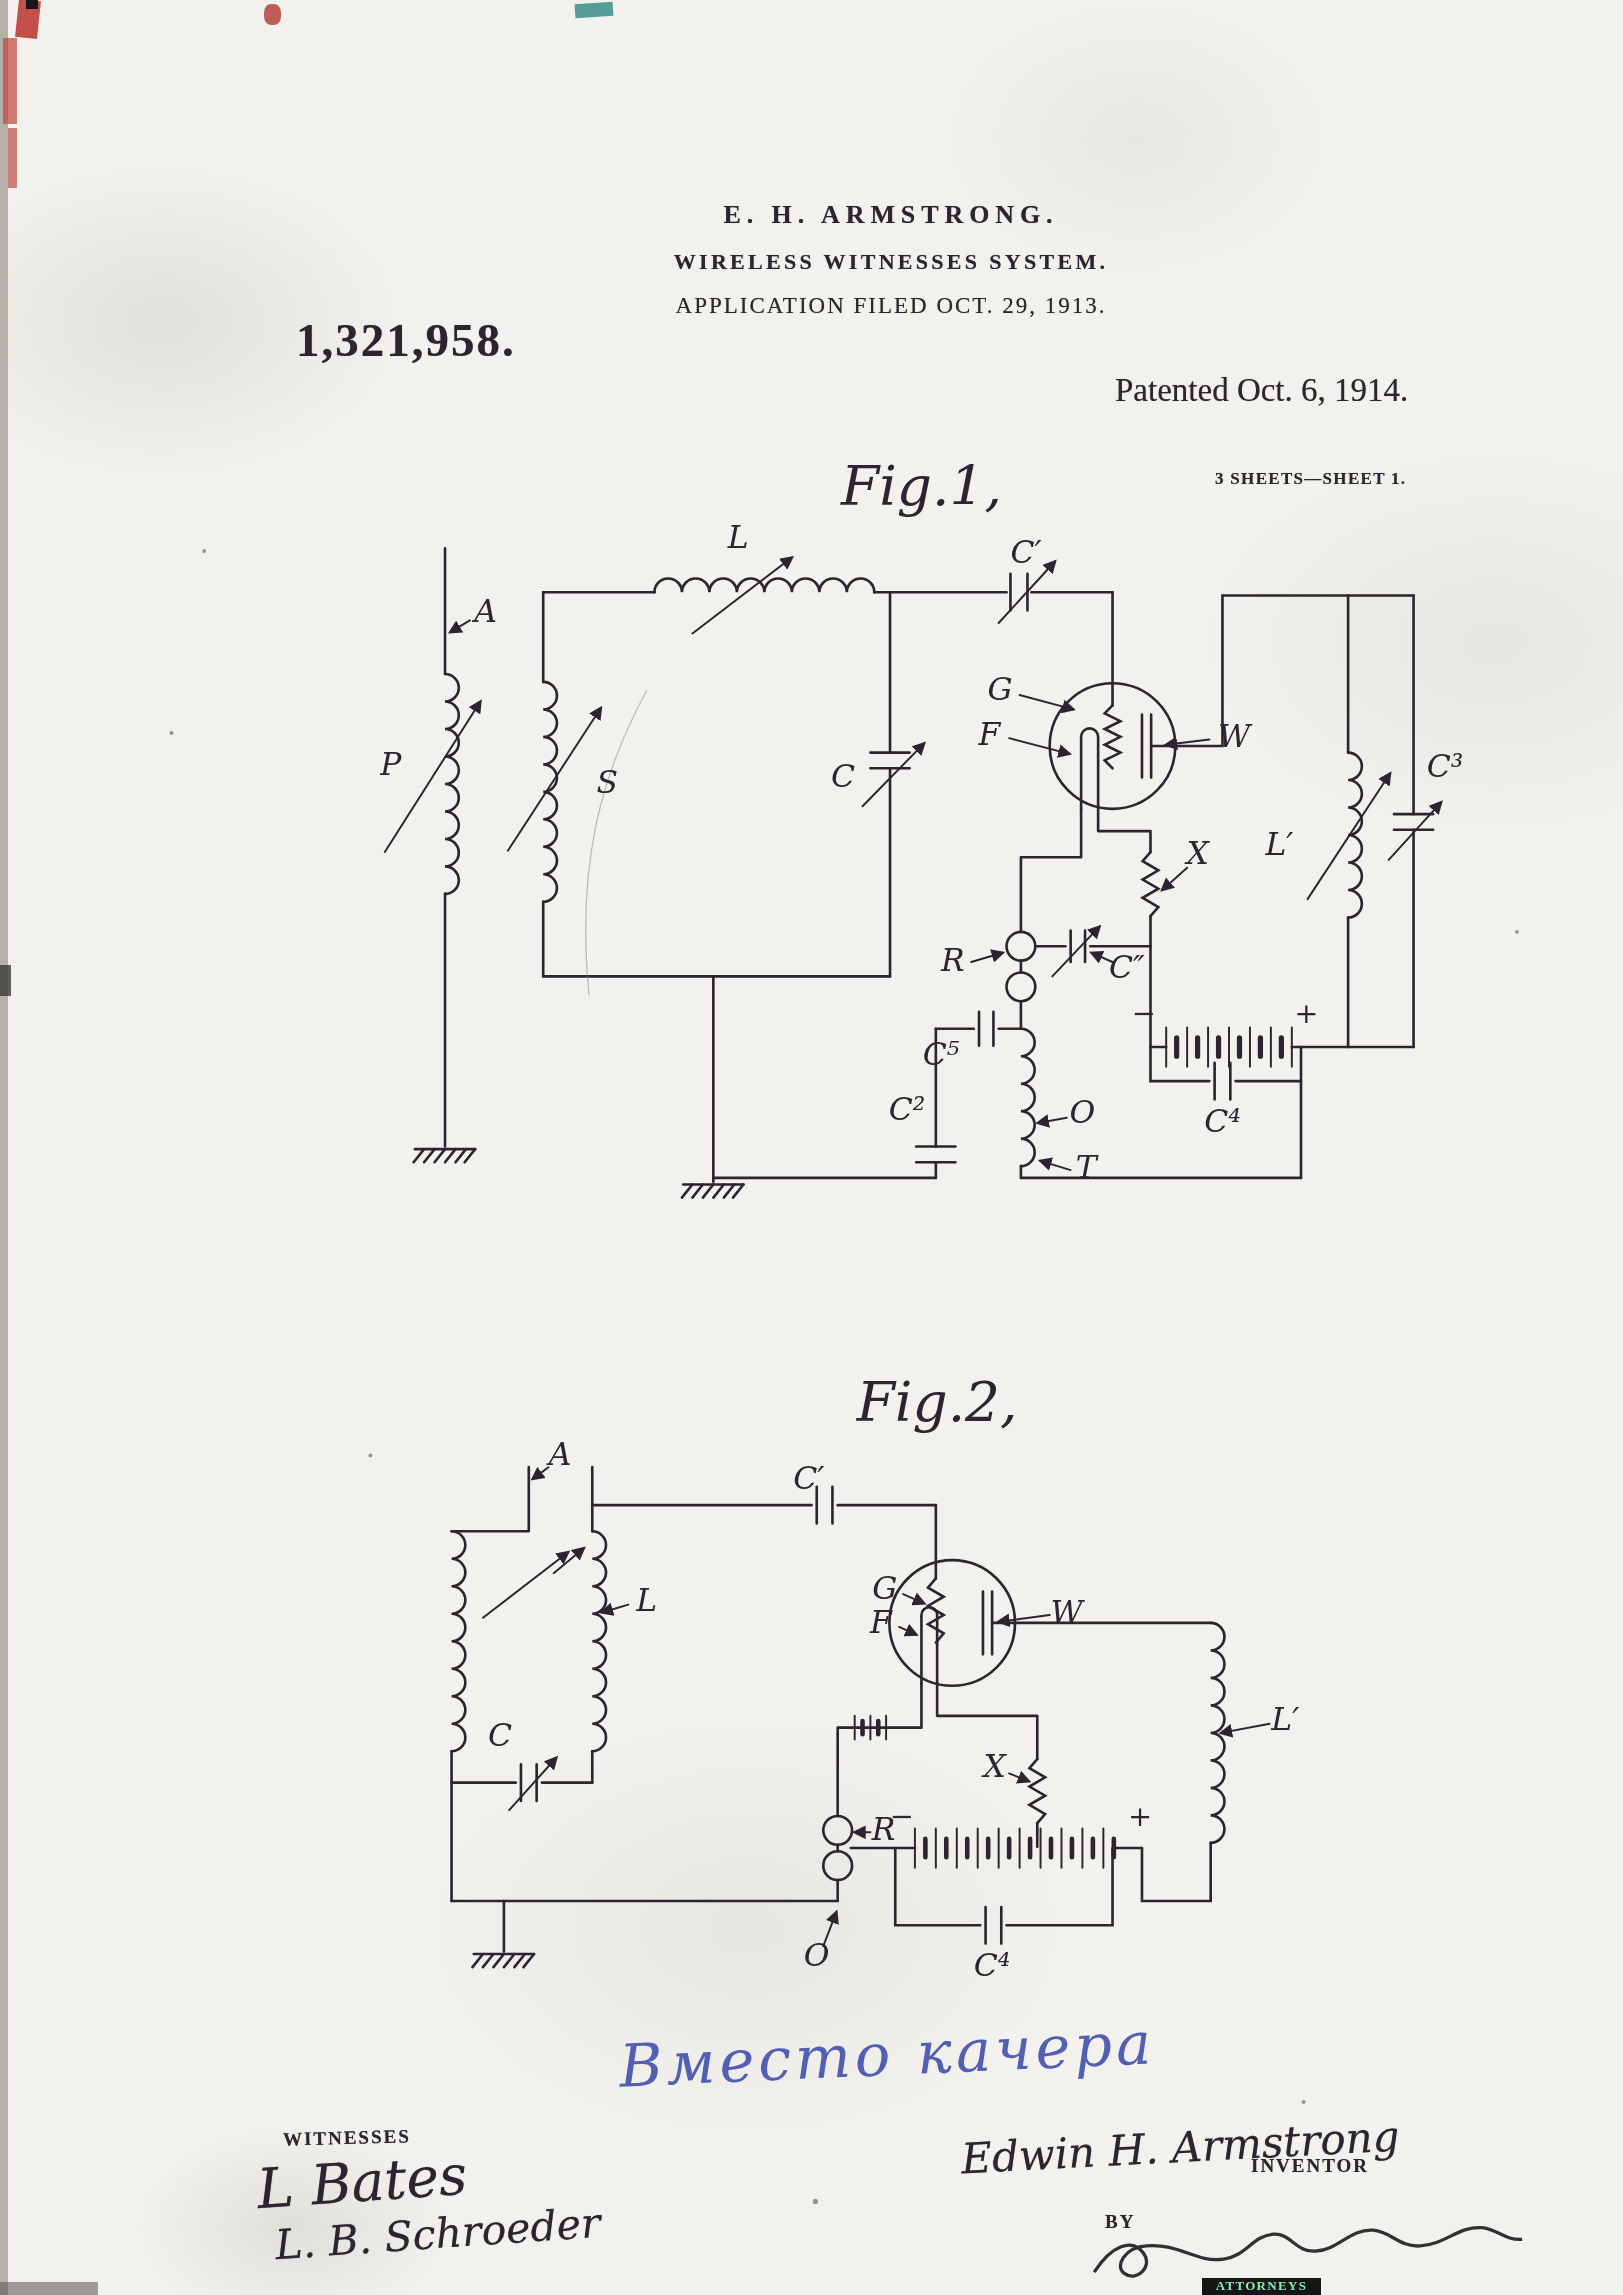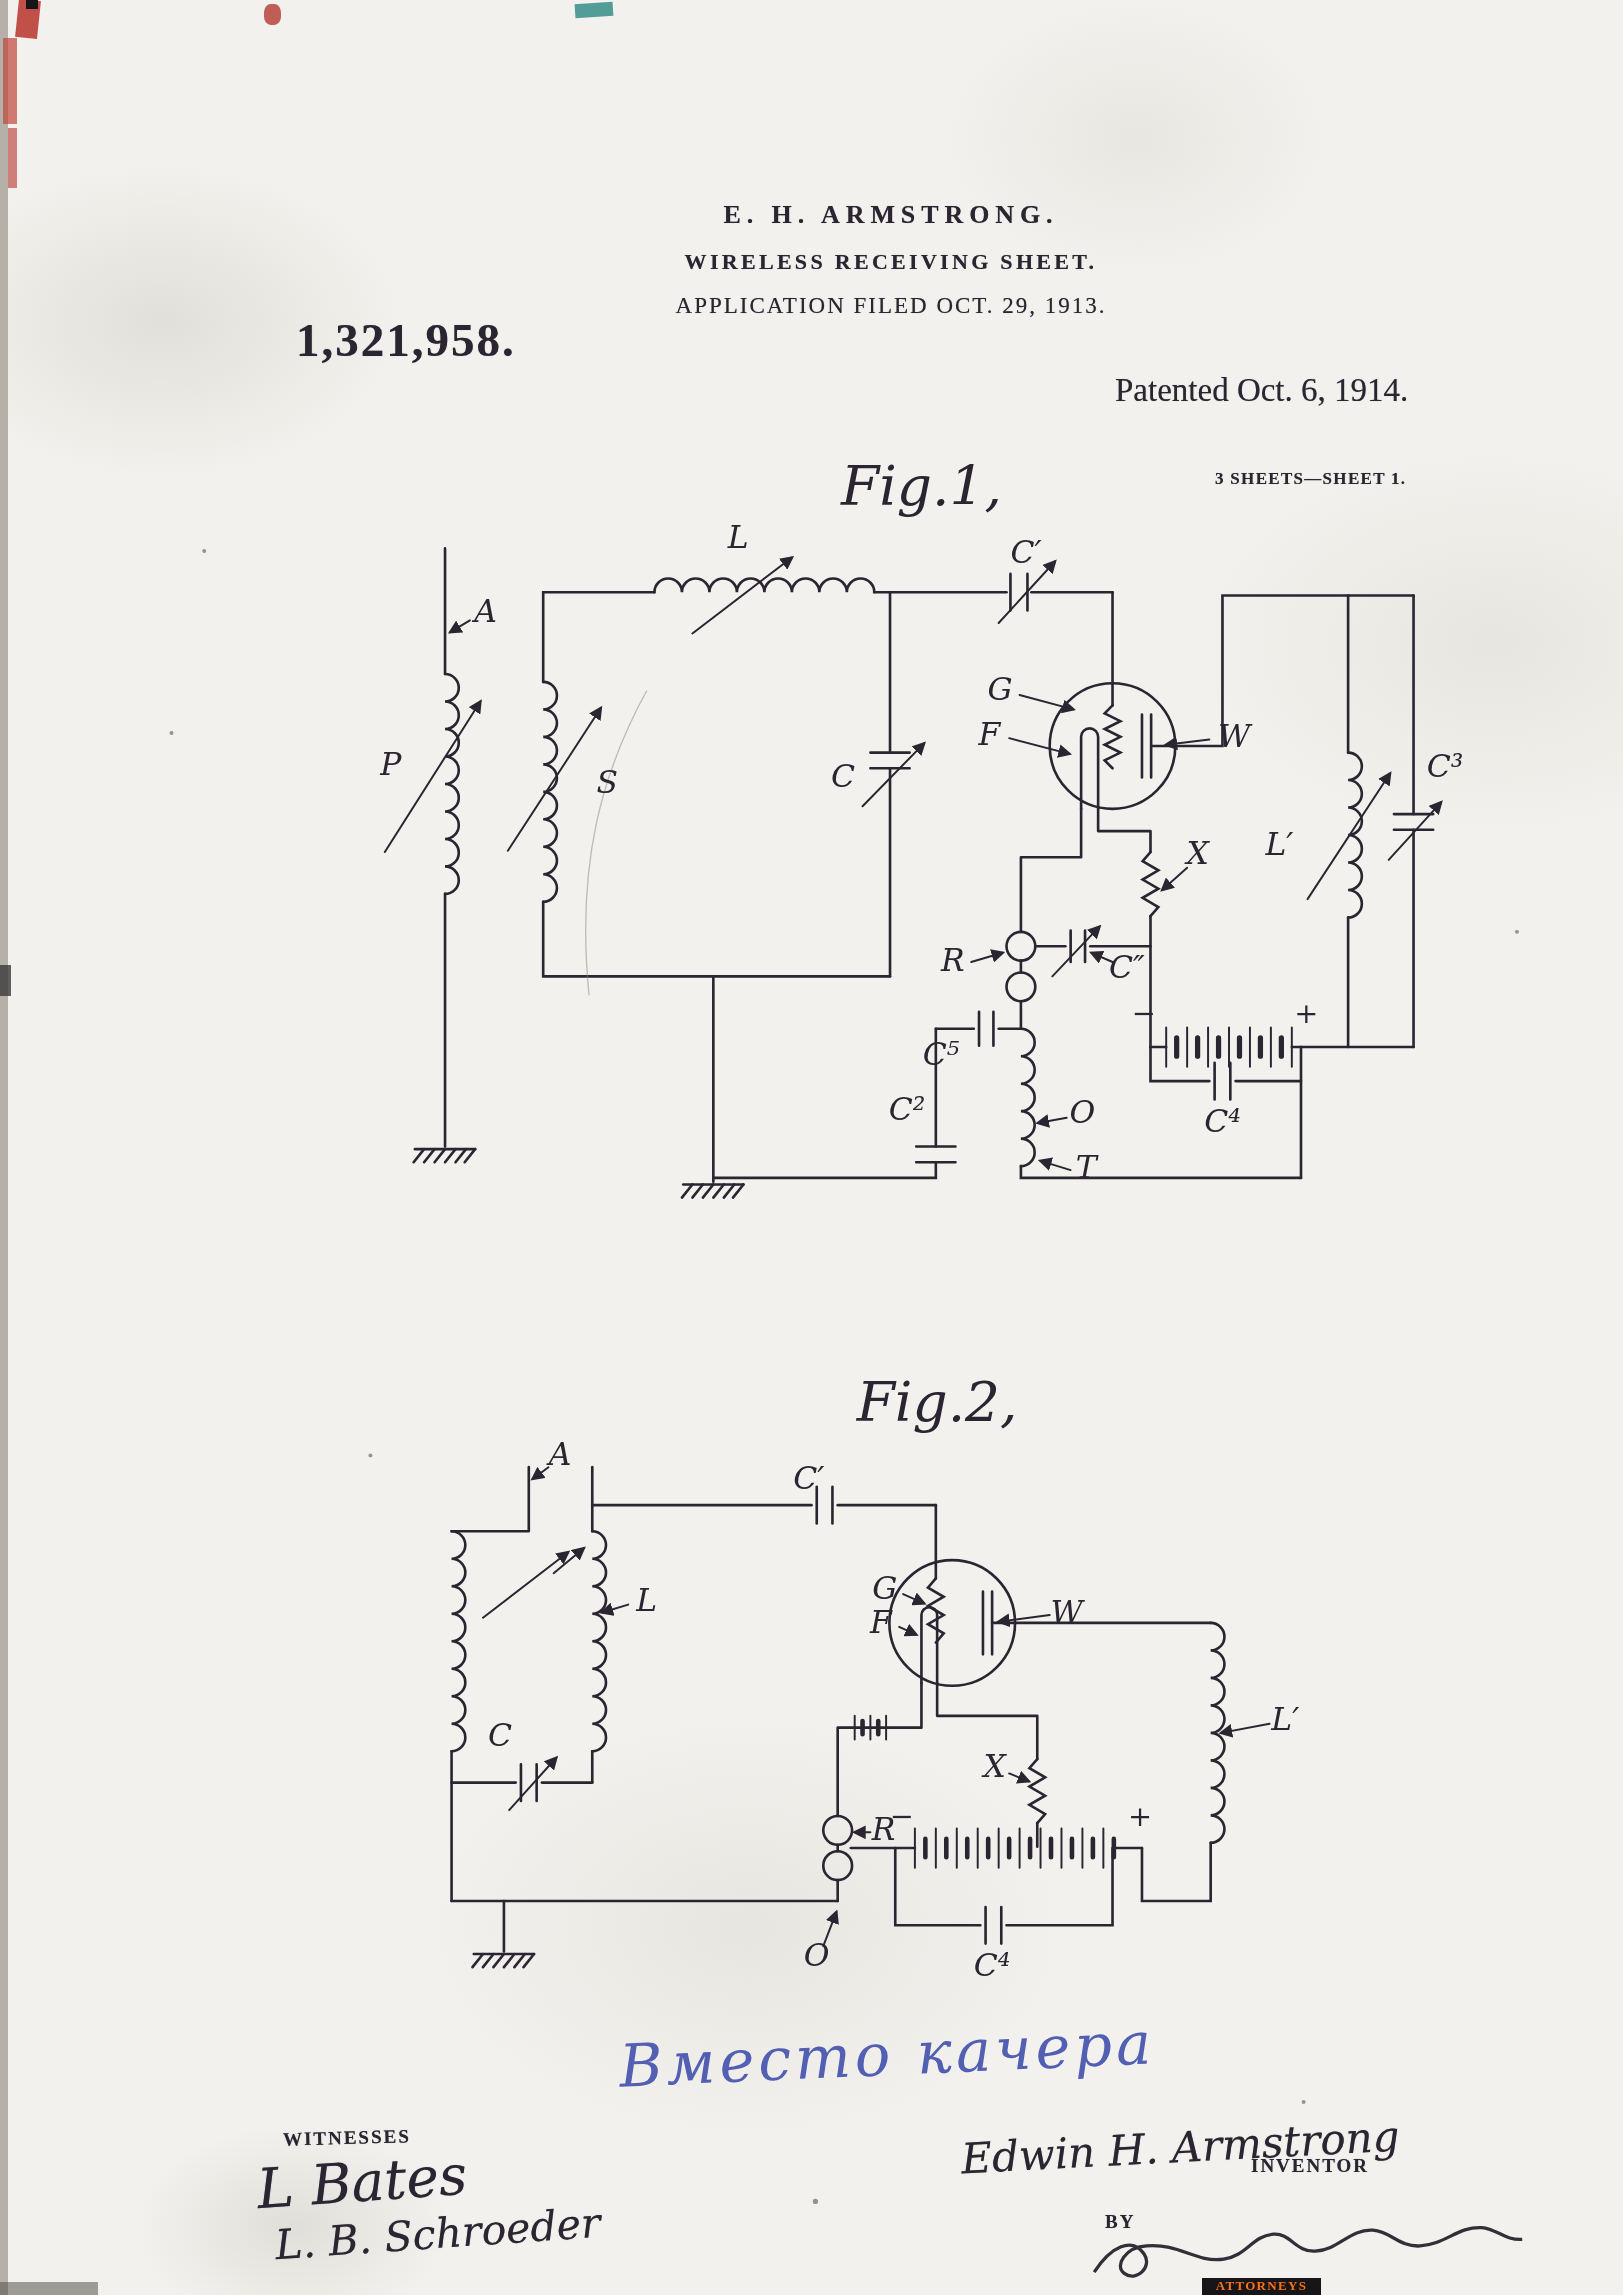--- a/index.html
+++ b/index.html
@@ -25,21 +25,21 @@
   .patented{font-size:33px;}
   .sheets{font-size:17px;font-weight:bold;letter-spacing:1.3px;margin-top:41px;}
   .smallcap{font-size:19px;font-weight:bold;letter-spacing:2px;}
   .sig{font-style:italic;font-family:"DejaVu Serif",serif;}
   .note{
     font-style:italic;font-family:"DejaVu Serif",serif;
     font-size:59px;color:#4553ae;letter-spacing:3.9px;
     transform:rotate(-2.5deg);opacity:.92;white-space:nowrap;
   }
   .bar{background:#171517;display:flex;align-items:flex-start;justify-content:center;overflow:hidden;}
-  .bar span{color:#f97316;font-size:13px;letter-spacing:1.3px;font-weight:bold;}
+  .bar span{color:#86efac;font-size:13px;letter-spacing:1.3px;font-weight:bold;}
   svg text{fill:#2a2530;}
   .lbl{font-family:"DejaVu Serif",serif;font-style:italic;font-size:48px;}
   .cap{font-family:"DejaVu Serif",serif;font-style:italic;font-size:84px;}
   .sgn{font-family:"DejaVu Serif",serif;font-size:44px;}
 </style>
 </head>
 <body>
 
 <div class="page">
 
@@ -47,21 +47,21 @@
   <div class="abs" style="left:17px;top:0;width:22px;height:38px;background:#b8342c;opacity:.85;transform:rotate(6deg);"></div>
   <div class="abs" style="left:2.6px;top:38px;width:14.4px;height:86px;background:#c0463c;opacity:.7;"></div>
   <div class="abs" style="left:7.9px;top:128px;width:9.2px;height:60px;background:#b8342c;opacity:.6;"></div>
   <div class="abs" style="left:26px;top:0;width:11.8px;height:9.2px;background:#17141a;"></div>
   <div class="abs" style="left:264px;top:3.9px;width:17px;height:21px;background:#b03a30;opacity:.8;border-radius:40%;"></div>
   <div class="abs" style="left:575px;top:2.6px;width:38px;height:14.4px;background:#1f7f7a;opacity:.75;transform:rotate(-4deg);"></div>
   <div class="abs" style="left:0;top:965px;width:10.5px;height:31px;background:#3a3a38;opacity:.8;"></div>
   <div class="abs" style="left:0;top:2282px;width:98px;height:13.7px;background:#4a463f;opacity:.5;"></div>
 
   <div class="abs ink hdr1 ctr" style="left:891px;top:200px">E. H. ARMSTRONG.</div>
-  <div class="abs ink hdr2 ctr" style="left:891px;top:249px">WIRELESS RECEIVING SHEET.</div>
+  <div class="abs ink hdr2 ctr" style="left:891px;top:249px">WIRELESS WITNESSES SYSTEM.</div>
   <div class="abs ink hdr3 ctr" style="left:891px;top:293px">APPLICATION FILED OCT. 29, 1913.</div>
   <div class="abs ink patnum" style="left:296px;top:313px">1,321,958.</div>
   <div class="abs ink patented" style="left:1115px;top:372px">Patented Oct. 6, 1914.</div>
   <div class="abs ink sheets" style="left:1215px;top:428px">3 SHEETS—SHEET 1.</div>
 
   <svg class="abs" style="left:0;top:0;" width="1623" height="2295" viewBox="0 0 2480 3507">
     <defs>
       <marker id="arr" viewBox="0 0 10 10" refX="8" refY="5" markerWidth="7" markerHeight="7" orient="auto-start-reverse">
         <path d="M0 0 L10 5 L0 10 z" fill="#2a2530"></path>
       </marker>

